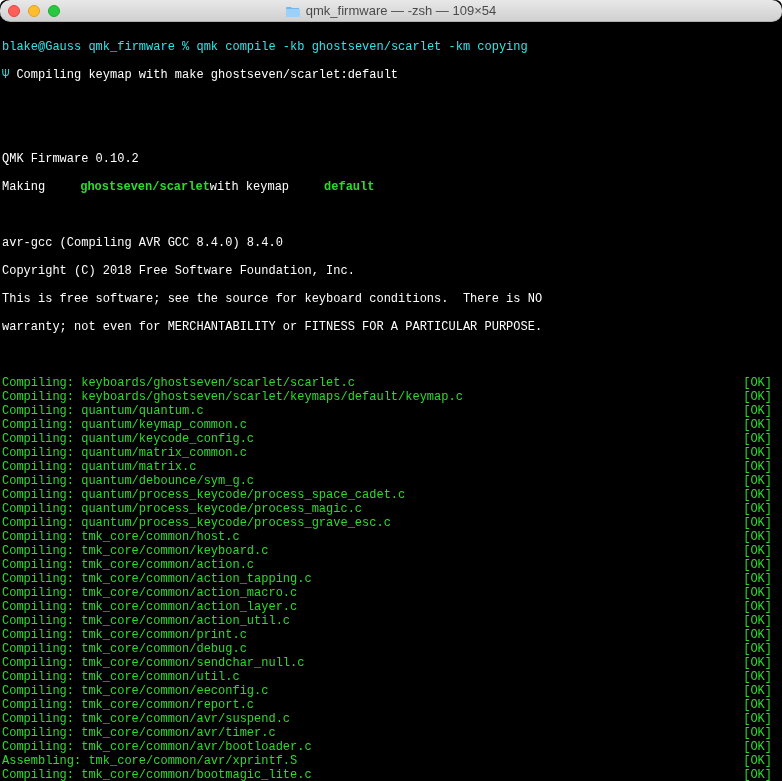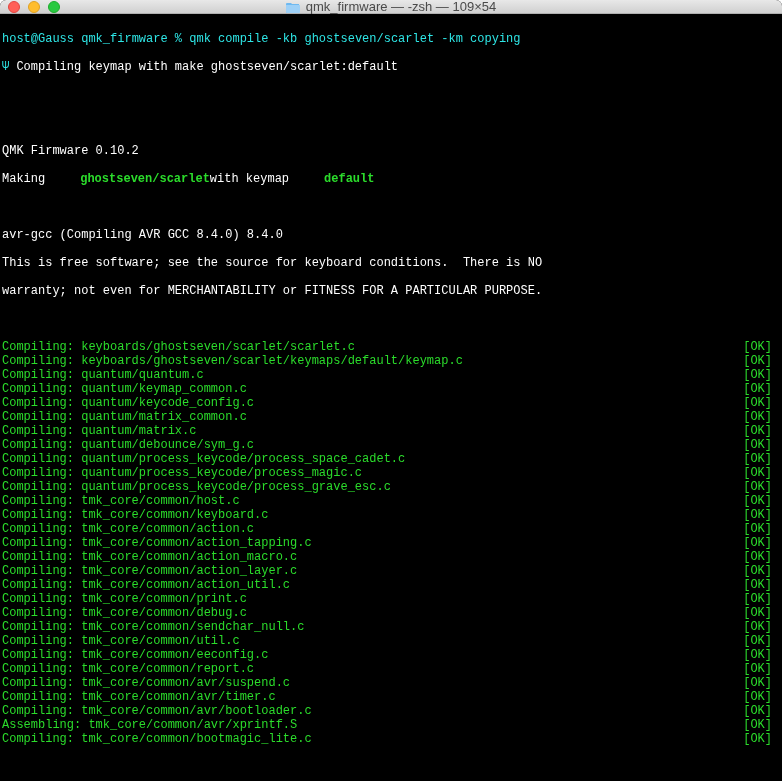--- a/index.html
+++ b/index.html
@@ -13,26 +13,27 @@
   overflow: hidden;
 }
 .window {
   width: 782px;
   height: 781px;
   background: #000;
   border-radius: 6px 6px 0 0;
   overflow: hidden;
 }
 .titlebar {
-  height: 14px;
+  height: 22px;
   background: linear-gradient(#e8e8e8, #d0d0d0);
   border-bottom: 1px solid #b0b0b0;
   display: flex;
   align-items: center;
   position: relative;
+  border-radius: 10px;
 }
 .buttons {
   display: flex;
   gap: 8px;
   padding-left: 8px;
 }
 .btn {
   width: 12px;
   height: 12px;
   border-radius: 50%;
@@ -89,28 +90,29 @@
         <svg width="14" height="12" viewBox="0 0 14 12">
             <path fill="#6fb9f0" d="M1 2h4l1 1h7v8a1 1 0 0 1-1 1H1a1 1 0 0 1-1-1V3a1 1 0 0 1 1-1z"></path>
             <path fill="#9dd0f7" d="M0 4h14v7a1 1 0 0 1-1 1H1a1 1 0 0 1-1-1z"></path>
           </svg>
       </span>
       <span>qmk_firmware — -zsh — 109×54</span>
     </div>
   </div>
 
   <div class="terminal">
-<div class="line"><span class="cyan"><span>host@Gauss</span> <span>qmk_firmware</span> <span>%</span> <span>qmk compile -kb ghostseven/scarlet -km copying</span></span></div>
+<div class="line"><span class="cyan"><span>blake@Gauss</span> <span>qmk_firmware</span> <span>%</span> <span>qmk compile -kb ghostseven/scarlet -km copying</span></span></div>
 <div class="line"><span class="cyan">Ψ</span><span class="white"> </span><span class="white">Compiling keymap with make ghostseven/scarlet:default</span></div>
 <div class="line">&nbsp;</div>
 <div class="line">&nbsp;</div>
 <div class="line"><span class="white">QMK Firmware 0.10.2</span></div>
 <div class="line"><span class="white">Making</span> <span class="green bold">ghostseven/scarlet</span> <span class="white">with keymap</span> <span class="green bold">default</span></div>
 <div class="line">&nbsp;</div>
 <div class="line"><span class="white">avr-gcc (Compiling AVR GCC 8.4.0) 8.4.0</span></div>
+<div class="line"><span class="white">Copyright (C) 2018 Free Software Foundation, Inc.</span></div>
 <div class="line"><span class="white">This is free software; see the source for keyboard conditions.  There is NO</span></div>
 <div class="line"><span class="white">warranty; not even for MERCHANTABILITY or FITNESS FOR A PARTICULAR PURPOSE.</span></div>
 <div class="line">&nbsp;</div>
 <div id="compile-block"><div class="line"><span class="green">Compiling: keyboards/ghostseven/scarlet/scarlet.c</span><span class="fill"></span><span class="ok">[OK]</span></div><div class="line"><span class="green">Compiling: keyboards/ghostseven/scarlet/keymaps/default/keymap.c</span><span class="fill"></span><span class="ok">[OK]</span></div><div class="line"><span class="green">Compiling: quantum/quantum.c</span><span class="fill"></span><span class="ok">[OK]</span></div><div class="line"><span class="green">Compiling: quantum/keymap_common.c</span><span class="fill"></span><span class="ok">[OK]</span></div><div class="line"><span class="green">Compiling: quantum/keycode_config.c</span><span class="fill"></span><span class="ok">[OK]</span></div><div class="line"><span class="green">Compiling: quantum/matrix_common.c</span><span class="fill"></span><span class="ok">[OK]</span></div><div class="line"><span class="green">Compiling: quantum/matrix.c</span><span class="fill"></span><span class="ok">[OK]</span></div><div class="line"><span class="green">Compiling: quantum/debounce/sym_g.c</span><span class="fill"></span><span class="ok">[OK]</span></div><div class="line"><span class="green">Compiling: quantum/process_keycode/process_space_cadet.c</span><span class="fill"></span><span class="ok">[OK]</span></div><div class="line"><span class="green">Compiling: quantum/process_keycode/process_magic.c</span><span class="fill"></span><span class="ok">[OK]</span></div><div class="line"><span class="green">Compiling: quantum/process_keycode/process_grave_esc.c</span><span class="fill"></span><span class="ok">[OK]</span></div><div class="line"><span class="green">Compiling: tmk_core/common/host.c</span><span class="fill"></span><span class="ok">[OK]</span></div><div class="line"><span class="green">Compiling: tmk_core/common/keyboard.c</span><span class="fill"></span><span class="ok">[OK]</span></div><div class="line"><span class="green">Compiling: tmk_core/common/action.c</span><span class="fill"></span><span class="ok">[OK]</span></div><div class="line"><span class="green">Compiling: tmk_core/common/action_tapping.c</span><span class="fill"></span><span class="ok">[OK]</span></div><div class="line"><span class="green">Compiling: tmk_core/common/action_macro.c</span><span class="fill"></span><span class="ok">[OK]</span></div><div class="line"><span class="green">Compiling: tmk_core/common/action_layer.c</span><span class="fill"></span><span class="ok">[OK]</span></div><div class="line"><span class="green">Compiling: tmk_core/common/action_util.c</span><span class="fill"></span><span class="ok">[OK]</span></div><div class="line"><span class="green">Compiling: tmk_core/common/print.c</span><span class="fill"></span><span class="ok">[OK]</span></div><div class="line"><span class="green">Compiling: tmk_core/common/debug.c</span><span class="fill"></span><span class="ok">[OK]</span></div><div class="line"><span class="green">Compiling: tmk_core/common/sendchar_null.c</span><span class="fill"></span><span class="ok">[OK]</span></div><div class="line"><span class="green">Compiling: tmk_core/common/util.c</span><span class="fill"></span><span class="ok">[OK]</span></div><div class="line"><span class="green">Compiling: tmk_core/common/eeconfig.c</span><span class="fill"></span><span class="ok">[OK]</span></div><div class="line"><span class="green">Compiling: tmk_core/common/report.c</span><span class="fill"></span><span class="ok">[OK]</span></div><div class="line"><span class="green">Compiling: tmk_core/common/avr/suspend.c</span><span class="fill"></span><span class="ok">[OK]</span></div><div class="line"><span class="green">Compiling: tmk_core/common/avr/timer.c</span><span class="fill"></span><span class="ok">[OK]</span></div><div class="line"><span class="green">Compiling: tmk_core/common/avr/bootloader.c</span><span class="fill"></span><span class="ok">[OK]</span></div><div class="line"><span class="green">Assembling: tmk_core/common/avr/xprintf.S</span><span class="fill"></span><span class="ok">[OK]</span></div><div class="line"><span class="green">Compiling: tmk_core/common/bootmagic_lite.c</span><span class="fill"></span><span class="ok">[OK]</span></div></div>
 
 
 
   </div>
 
 </div>

